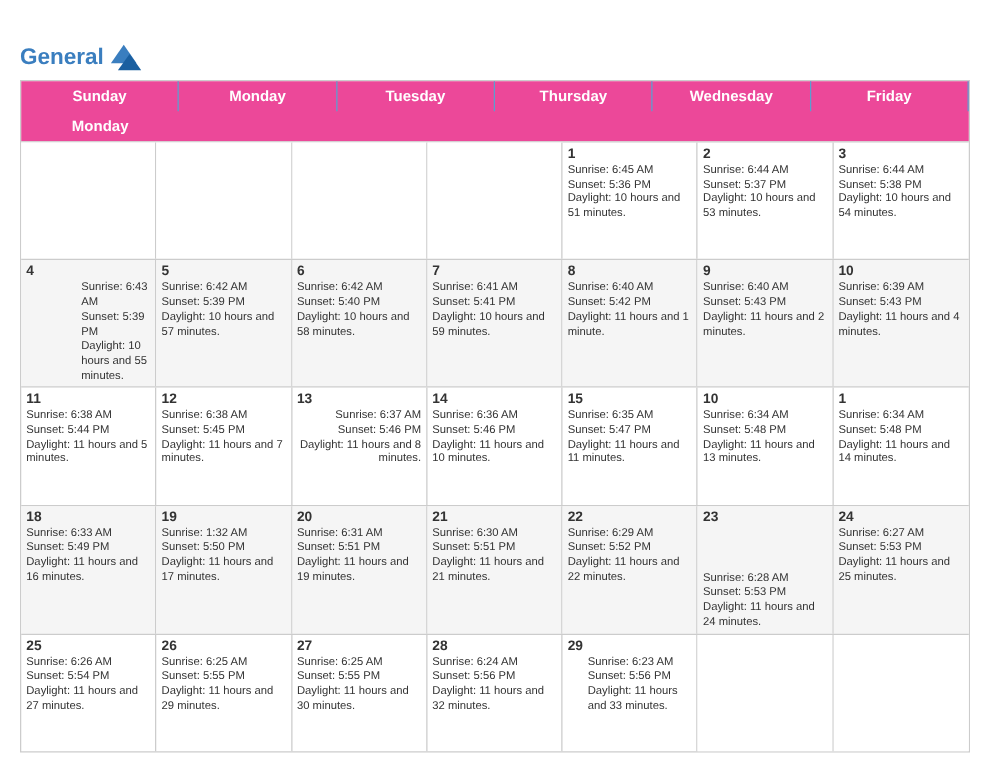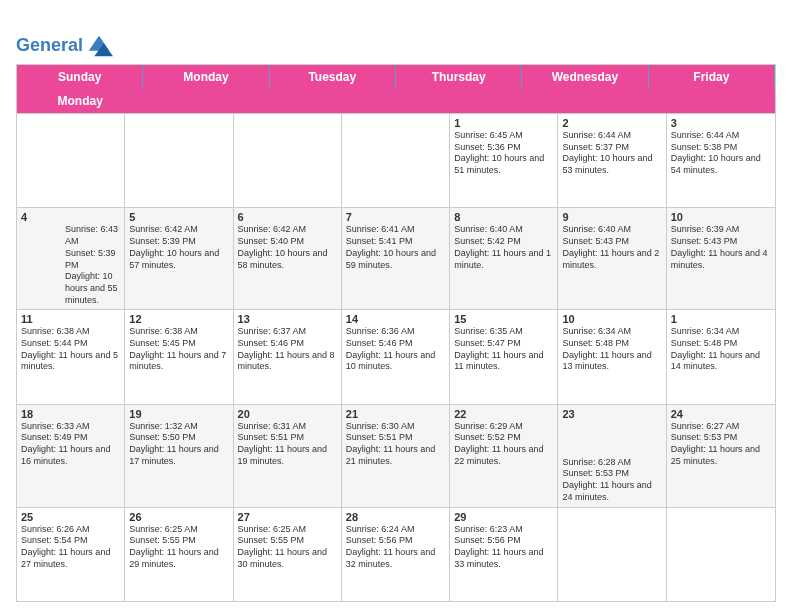--- a/index.html
+++ b/index.html
@@ -224,21 +224,21 @@
 Daylight: 11 hours and 5 minutes.</div>
           </div>
           <div class="cal-cell">
             <span class="day-num">12</span>
             <div class="day-info" style="white-space: pre-line;">Sunrise: 6:38 AM
 Sunset: 5:45 PM
 Daylight: 11 hours and 7 minutes.</div>
           </div>
           <div class="cal-cell">
             <span class="day-num">13</span>
-            <div class="day-info" style="white-space: pre-line;">Sunrise: 6:37 AM
+            <div class="day-info" style="white-space: pre-line; text-align: right;">Sunrise: 6:37 AM
 Sunset: 5:46 PM
 Daylight: 11 hours and 8 minutes.</div>
           </div>
           <div class="cal-cell">
             <span class="day-num">14</span>
             <div class="day-info" style="white-space: pre-line;">Sunrise: 6:36 AM
 Sunset: 5:46 PM
 Daylight: 11 hours and 10 minutes.</div>
           </div>
           <div class="cal-cell">
@@ -324,21 +324,21 @@
 Daylight: 11 hours and 30 minutes.</div>
           </div>
           <div class="cal-cell">
             <span class="day-num">28</span>
             <div class="day-info" style="white-space: pre-line;">Sunrise: 6:24 AM
 Sunset: 5:56 PM
 Daylight: 11 hours and 32 minutes.</div>
           </div>
           <div class="cal-cell">
             <span class="day-num">29</span>
-            <div class="day-info" style="white-space: pre-line;">Sunrise: 6:23 AM
+            <div class="day-info" style="white-space: pre-line; margin-left: 16px;">Sunrise: 6:23 AM
 Sunset: 5:56 PM
 Daylight: 11 hours and 33 minutes.</div>
           </div>
           <div class="cal-cell empty"></div>
           <div class="cal-cell empty"></div>
         </div>
       </div>
   </div>
 </div>
 

